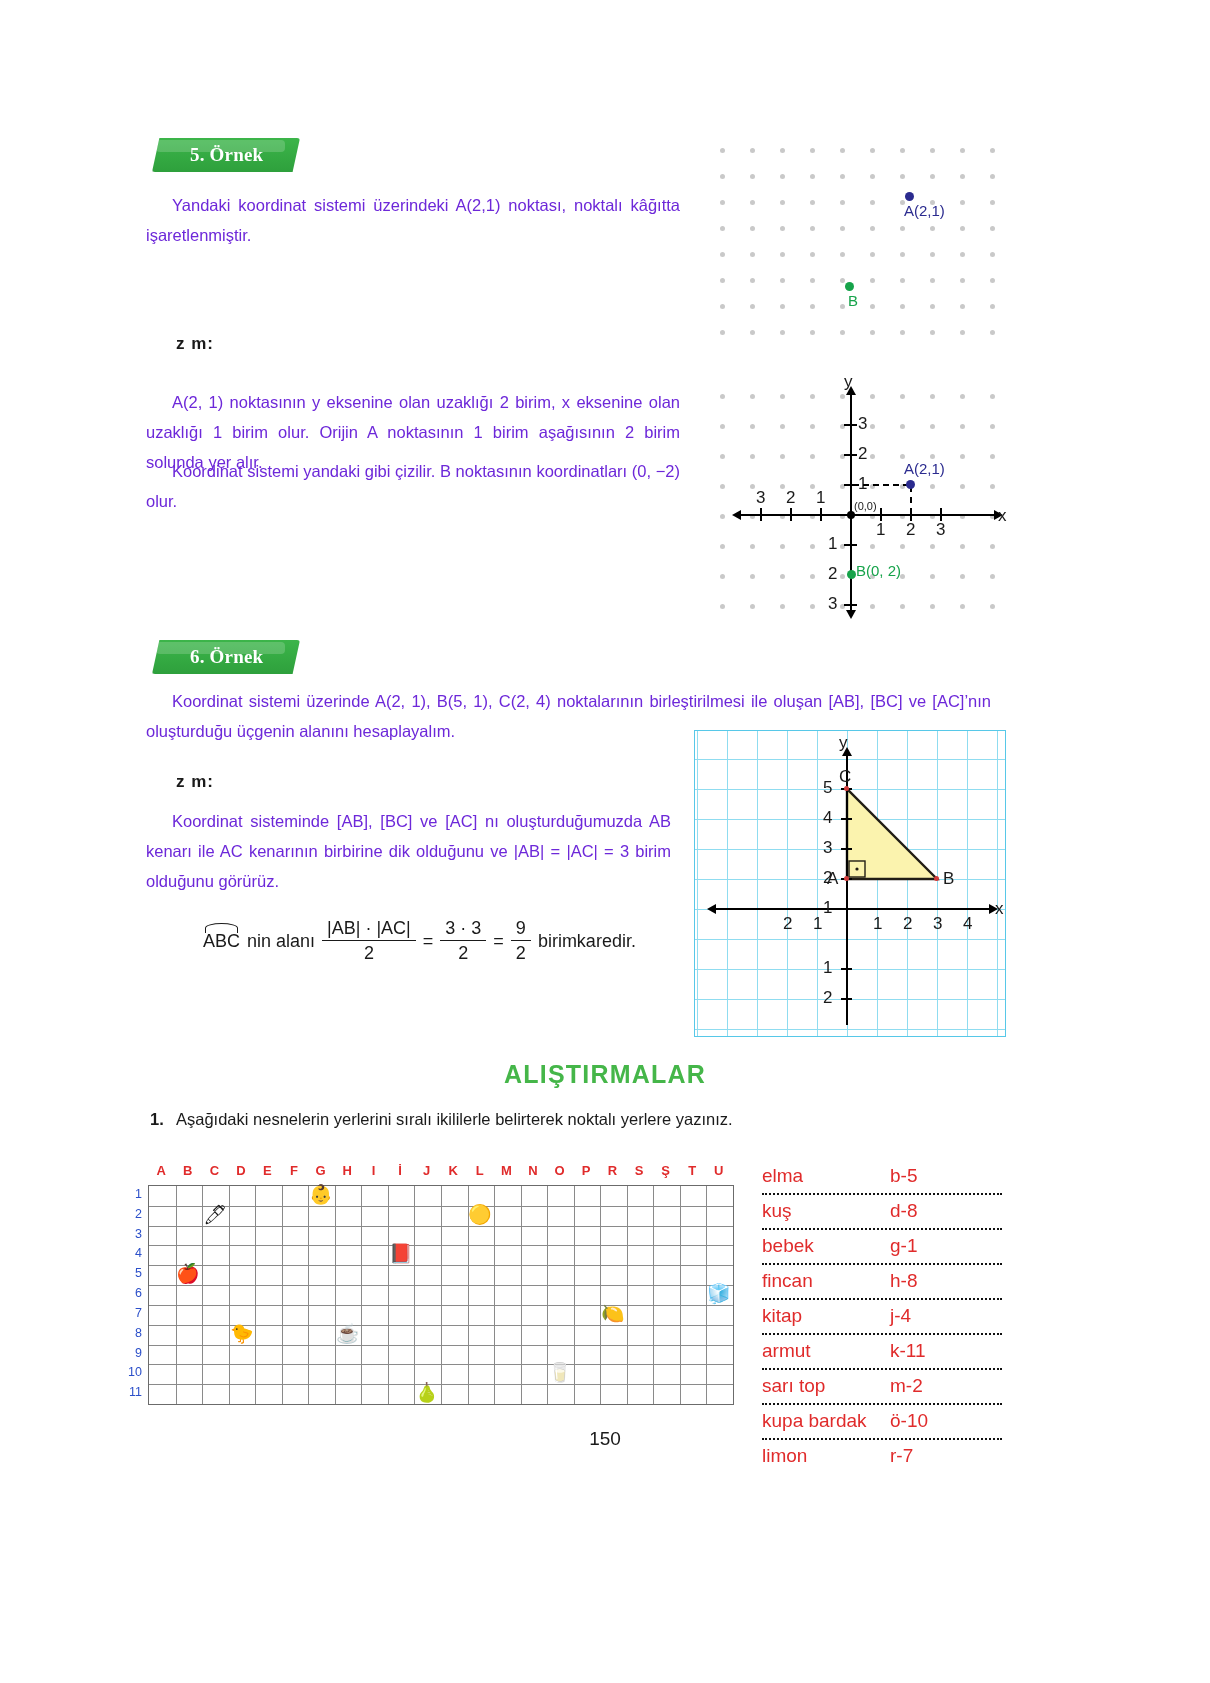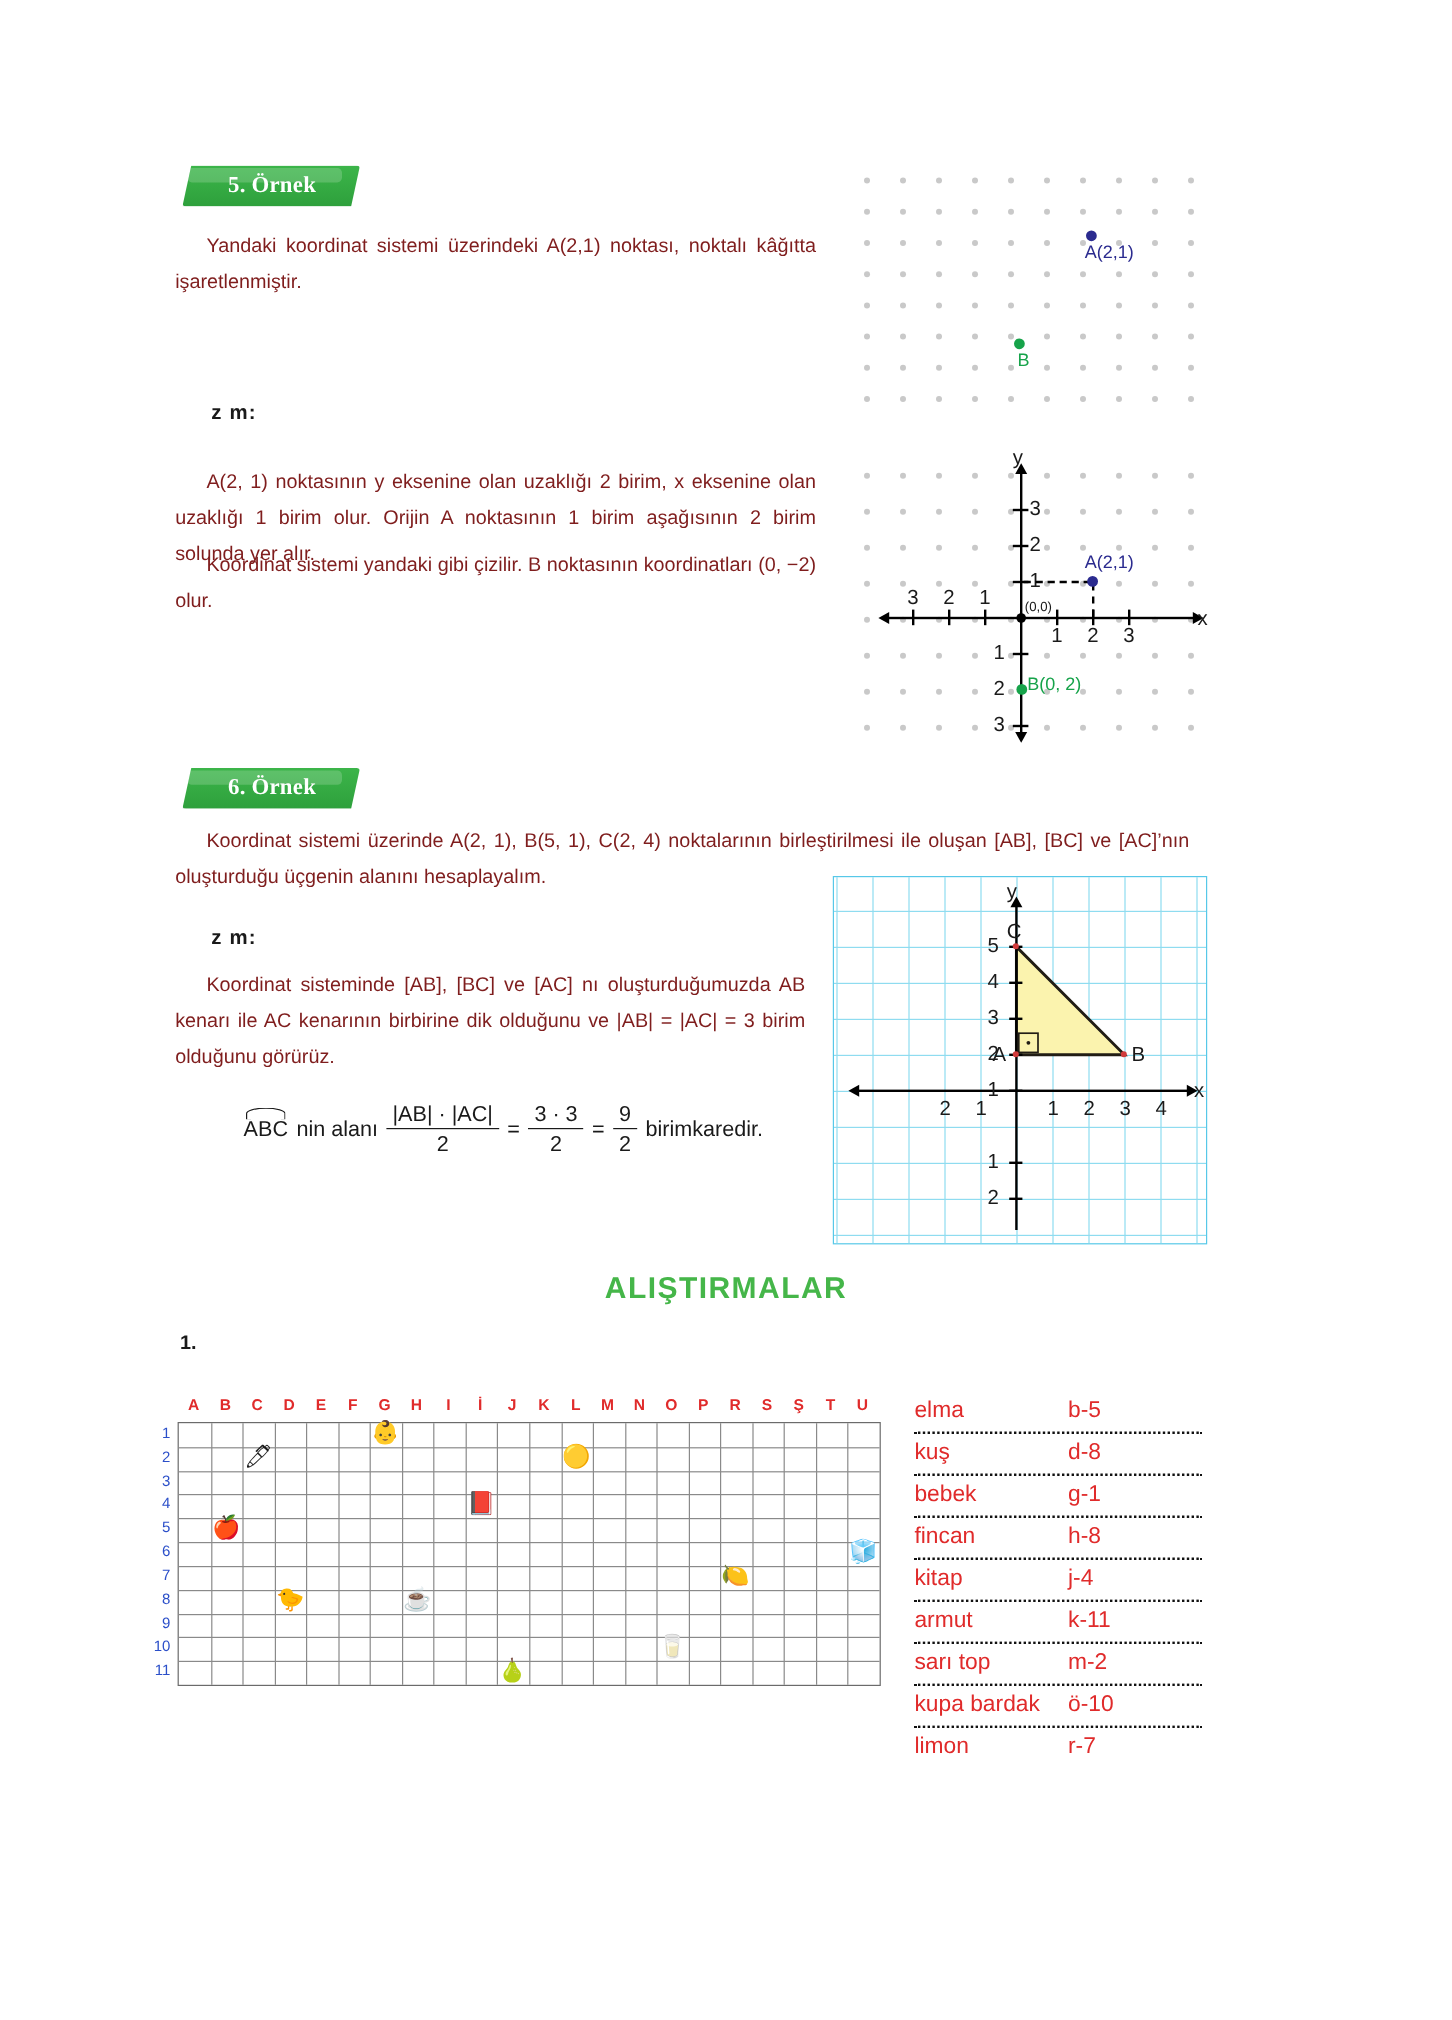--- a/index.html
+++ b/index.html
@@ -11,21 +11,21 @@
   .banner .shape{position:absolute;left:0;top:0;height:34px;width:148px;
     background:linear-gradient(#3cb54a,#2ea03c);
     clip-path:polygon(5% 0,100% 0,95% 100%,0 100%);
     border-radius:3px;box-shadow:0 2px 2px rgba(0,0,0,.18);}
   .banner .shape:after{content:"";position:absolute;left:3%;top:6%;right:10%;height:36%;
     background:rgba(255,255,255,.18);border-radius:4px;}
   .banner .txt{position:relative;z-index:2;color:#fff;font-family:"Liberation Serif",serif;
     font-weight:bold;font-size:19px;padding-left:38px;letter-spacing:.2px;}
 
   
-  .para{position:absolute;font-size:16.5px;line-height:30px;text-align:justify;color:#7f1d1d;}
+  .para{position:absolute;font-size:16.5px;line-height:30px;text-align:justify;color:#6d28d9;}
   .para.ind{text-indent:26px;}
   .solution{position:absolute;font-size:17px;font-weight:bold;letter-spacing:1px;}
 
   
   .dotbox{position:absolute;}
   .dot{position:absolute;width:5px;height:5px;border-radius:50%;background:#c9c9c9;}
   .pt{position:absolute;width:9px;height:9px;border-radius:50%;}
   .lbl{position:absolute;font-size:15px;white-space:nowrap;}
   .axis{position:absolute;background:#000;}
   .tick{position:absolute;background:#000;}
@@ -409,20 +409,21 @@
     <div class="pt" style="left:149px;top:55px;width:5px;height:5px;background:#d13b3b;"></div>
     <div class="pt" style="left:149px;top:145px;width:5px;height:5px;background:#d13b3b;"></div>
     <div class="pt" style="left:239px;top:145px;width:5px;height:5px;background:#d13b3b;"></div>
   </div>
 
   <div class="exheading" style="left:0;top:1060px;width:1210px;text-align:center;">ALIŞTIRMALAR</div>
 
   <div class="exq" style="left:150px;top:1110px;">
     <b>1.</b>
   </div>
+  <div class="exq" style="left:176px;top:1110px;width:820px;">Aşağıdaki nesnelerin yerlerini sıralı ikililerle belirterek noktalı yerlere yazınız.</div>
 
   <div class="objgrid" id="objgrid" style="left:148px;top:1185px;width:584px;height:218px;">
       <div class="og" style="left:26.545454545454547px;top:0;width:1px;height:218px;"></div>
       <div class="og" style="left:53.09090909090909px;top:0;width:1px;height:218px;"></div>
       <div class="og" style="left:79.63636363636364px;top:0;width:1px;height:218px;"></div>
       <div class="og" style="left:106.18181818181819px;top:0;width:1px;height:218px;"></div>
       <div class="og" style="left:132.72727272727275px;top:0;width:1px;height:218px;"></div>
       <div class="og" style="left:159.27272727272728px;top:0;width:1px;height:218px;"></div>
       <div class="og" style="left:185.8181818181818px;top:0;width:1px;height:218px;"></div>
       <div class="og" style="left:212.36363636363637px;top:0;width:1px;height:218px;"></div>
@@ -541,13 +542,14 @@
         <span class="ansname">kupa bardak</span>
         <span class="anscode">ö-10</span>
         <span class="ansdots"></span>
       </div>
       <div class="ansrow">
         <span class="ansname">limon</span>
         <span class="anscode">r-7</span>
       </div>
     </div>
 
+  <div class="pagenum" style="left:0;top:1428px;width:1210px;text-align:center;">150</div>
 </div>
 
 </body></html>

